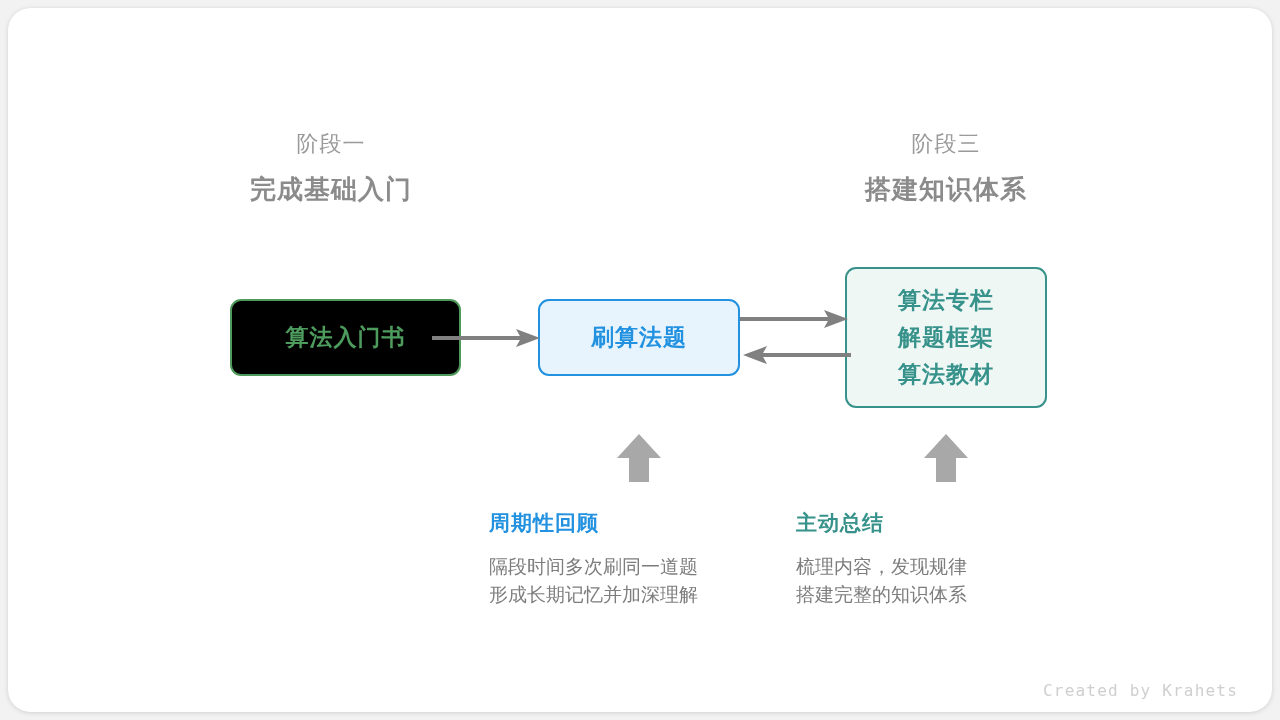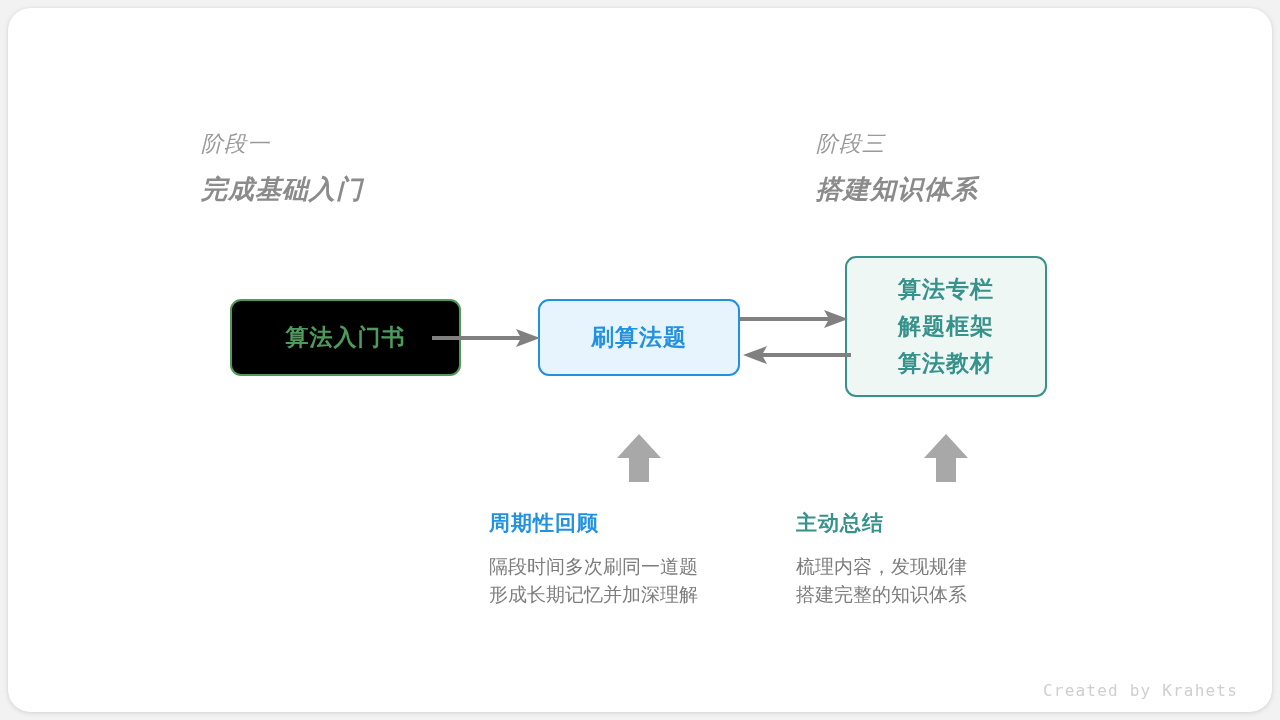--- a/index.html
+++ b/index.html
@@ -26,23 +26,22 @@
     width: 1264px;
     height: 704px;
     background: #ffffff;
     border-radius: 22px;
     box-shadow: 0 1px 5px rgba(0,0,0,0.13), 0 0 1px rgba(0,0,0,0.10);
   }
 
   
   .stage-head {
     position: absolute;
-    text-align: left;
+    text-align: center;
     width: 260px;
-    font-style: italic;
   }
   .stage-head .stage-index {
     font-size: 22px;
     line-height: 30px;
     color: #9a9a9a;
     font-weight: 400;
     letter-spacing: 1px;
   }
   .stage-head .stage-title {
     font-size: 26px;
@@ -83,21 +82,21 @@
     top: 299px;
     width: 202px;
     height: 77px;
     background: #e8f4fd;
     border: 2px solid #2291e0;
     color: #2291e0;
     font-size: 23px;
   }
   #node-resources {
     left: 845px;
-    top: 256px;
+    top: 267px;
     width: 202px;
     height: 141px;
     background: #eff7f5;
     border: 2px solid #36928a;
     color: #36928a;
     font-size: 23px;
   }
   #node-resources .res-line {
     line-height: 37px;
   }

